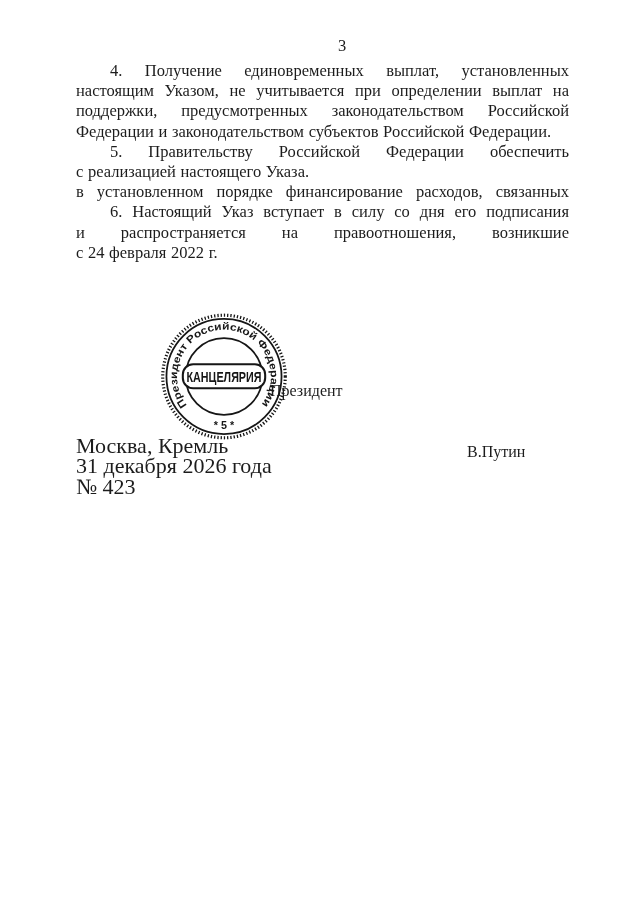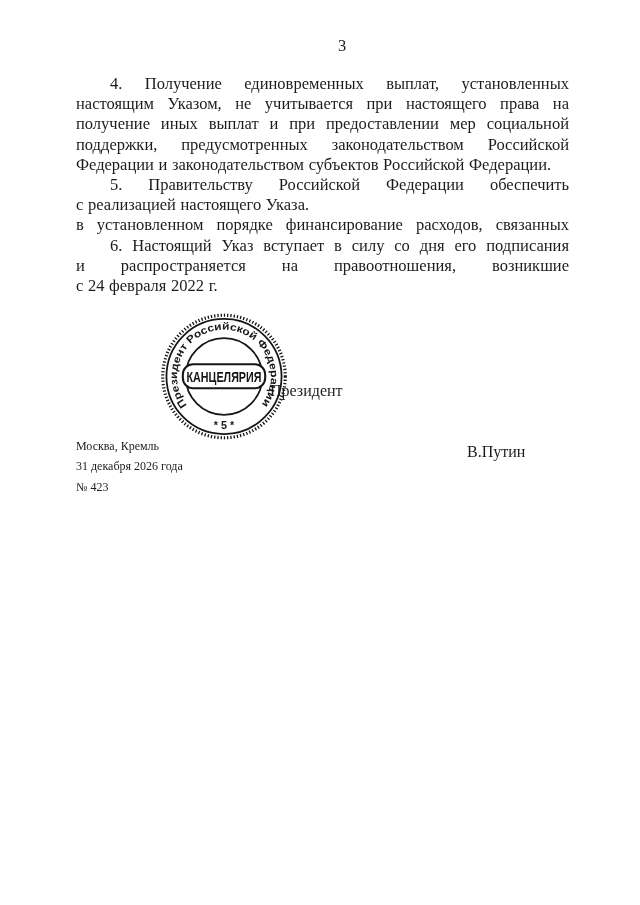--- a/index.html
+++ b/index.html
@@ -16,21 +16,21 @@
     position: absolute;
     top: 36px;
     left: 342px;
     transform: translateX(-50%);
     font-size: 16.5px;
     line-height: 20px;
   }
   .body-text {
     position: absolute;
     left: 76px;
-    top: 74px;
+    top: 61px;
     width: 493px;
     font-size: 16.5px;
     line-height: 20.2px;
     word-spacing: 0.5px;
   }
   .para { margin: 0; }
   .line {
     text-align: justify;
     text-align-last: justify;
   }
@@ -49,21 +49,21 @@
     font-size: 16px;
     line-height: 20.5px;
   }
   .sig-line1 { position: absolute; left: 38px; top: 0; white-space: nowrap; }
   .sig-line2 { position: absolute; left: 0;  top: 20.5px; white-space: nowrap; }
   .sig-name  { position: absolute; left: 235px; top: 20.5px; white-space: nowrap; margin-top: 40px; }
   .dateline {
     position: absolute;
     left: 76px;
     top: 436px;
-    font-size: 12px;
+    font-size: 22px;
     line-height: 20.4px;
     white-space: nowrap;
   }
   .stamp {
     position: absolute;
     left: 158px;
     top: 311px;
     width: 132px;
     height: 131px;
   }
@@ -73,22 +73,21 @@
 <body>
 
 <div class="page">
 
   <div class="page-number">3</div>
 
   <div class="body-text">
 
   <div class="para">
         <div class="line first">4. Получение единовременных выплат, установленных</div>
-        <div class="line">настоящим Указом, не учитывается при настоящего права на</div>
-        <div class="line">получение иных выплат и при предоставлении мер социальной</div>
+        <div class="line">настоящим Указом, не учитывается при определении выплат на</div>
         <div class="line">поддержки, предусмотренных законодательством Российской</div>
         <div class="line last">Федерации и законодательством субъектов Российской Федерации.</div>
       </div>
       <div class="para">
         <div class="line first">5. Правительству Российской Федерации обеспечить</div>
         <div class="line last">с реализацией настоящего Указа.</div>
         <div class="line">в установленном порядке финансирование расходов, связанных</div>
       </div>
       <div class="para">
         <div class="line first">6. Настоящий Указ вступает в силу со дня его подписания</div>

